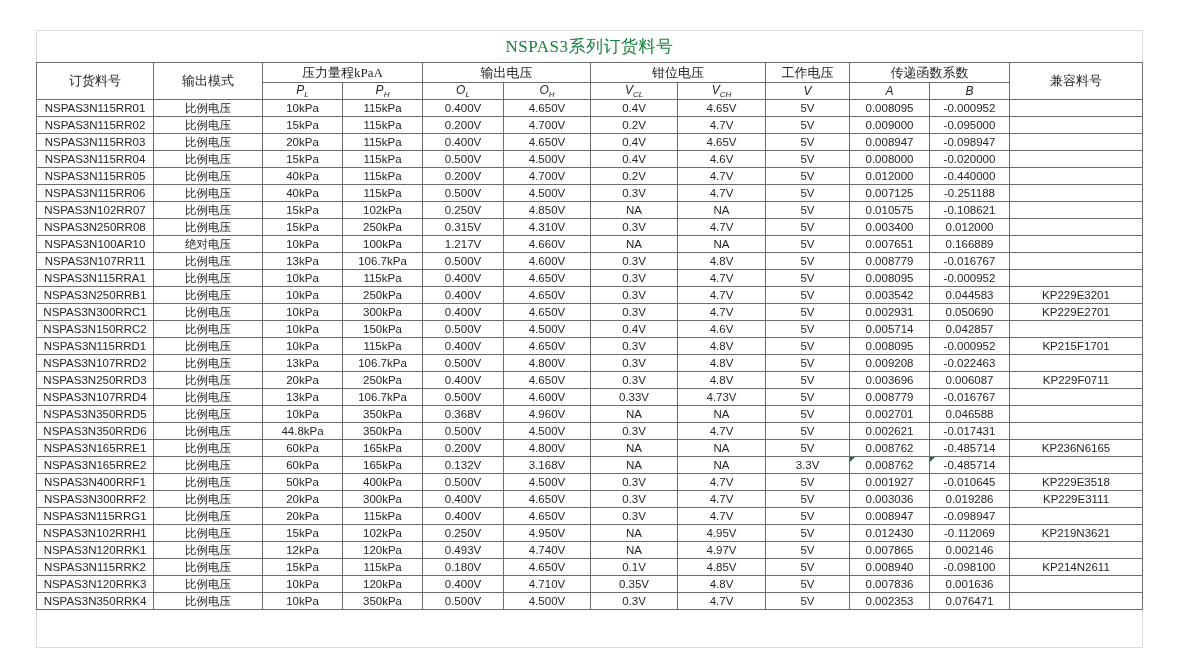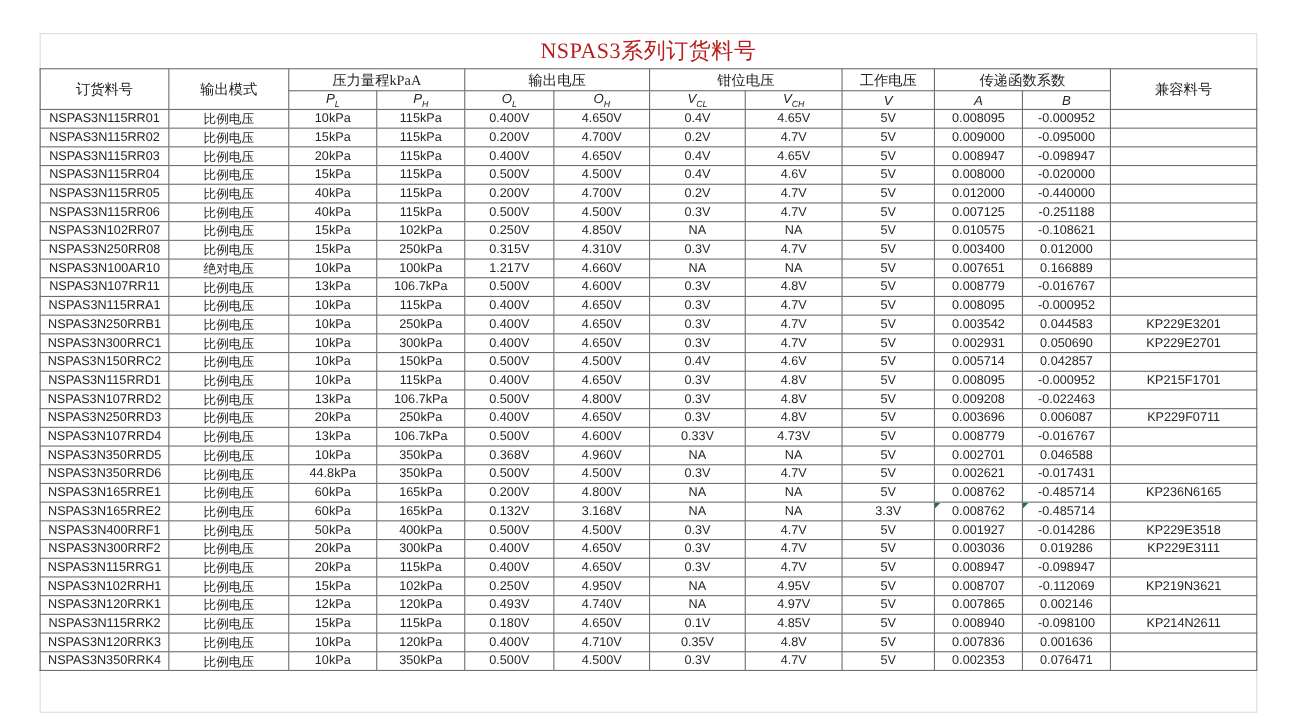--- a/index.html
+++ b/index.html
@@ -9,21 +9,21 @@
     font-family:"Liberation Sans", sans-serif;
     color:#262626;
   }
   .sheet{
     position:absolute;left:36px;top:30px;width:1107px;height:618px;
     border:1px solid #dcdcdc;background:#ffffff;box-sizing:border-box;
   }
   .title-row{
     height:31px;display:flex;align-items:center;justify-content:center;
     font-family:"Liberation Serif", serif;
-    font-size:20px;color:#b91c1c;letter-spacing:0.5px;
+    font-size:17px;color:#15803d;letter-spacing:0.5px;
   }
   table.grid{
     border-collapse:collapse;table-layout:fixed;
     width:1106px;margin-left:-1px;
   }
   table.grid th, table.grid td{
     border:1px solid #6e6e6e;
     text-align:center;vertical-align:middle;
     padding:0 2px;overflow:hidden;white-space:nowrap;
     position:relative;
@@ -409,21 +409,21 @@
     <td>NSPAS3N400RRF1</td>
     <td class="mode">比例电压</td>
     <td>50kPa</td>
     <td>400kPa</td>
     <td>0.500V</td>
     <td>4.500V</td>
     <td>0.3V</td>
     <td>4.7V</td>
     <td>5V</td>
     <td><span class="cv">0.001927</span></td>
-    <td><span class="cv">-0.014286</span></td>
+    <td><span class="cv">-0.010645</span></td>
     <td>KP229E3518</td>
   </tr>
         <tr>
     <td>NSPAS3N300RRF2</td>
     <td class="mode">比例电压</td>
     <td>20kPa</td>
     <td>300kPa</td>
     <td>0.400V</td>
     <td>4.650V</td>
     <td>0.3V</td>
@@ -450,21 +450,21 @@
         <tr>
     <td>NSPAS3N102RRH1</td>
     <td class="mode">比例电压</td>
     <td>15kPa</td>
     <td>102kPa</td>
     <td>0.250V</td>
     <td>4.950V</td>
     <td>NA</td>
     <td>4.95V</td>
     <td>5V</td>
-    <td><span class="cv">0.008707</span></td>
+    <td><span class="cv">0.012430</span></td>
     <td><span class="cv">-0.112069</span></td>
     <td>KP219N3621</td>
   </tr>
         <tr>
     <td>NSPAS3N120RRK1</td>
     <td class="mode">比例电压</td>
     <td>12kPa</td>
     <td>120kPa</td>
     <td>0.493V</td>
     <td>4.740V</td>

